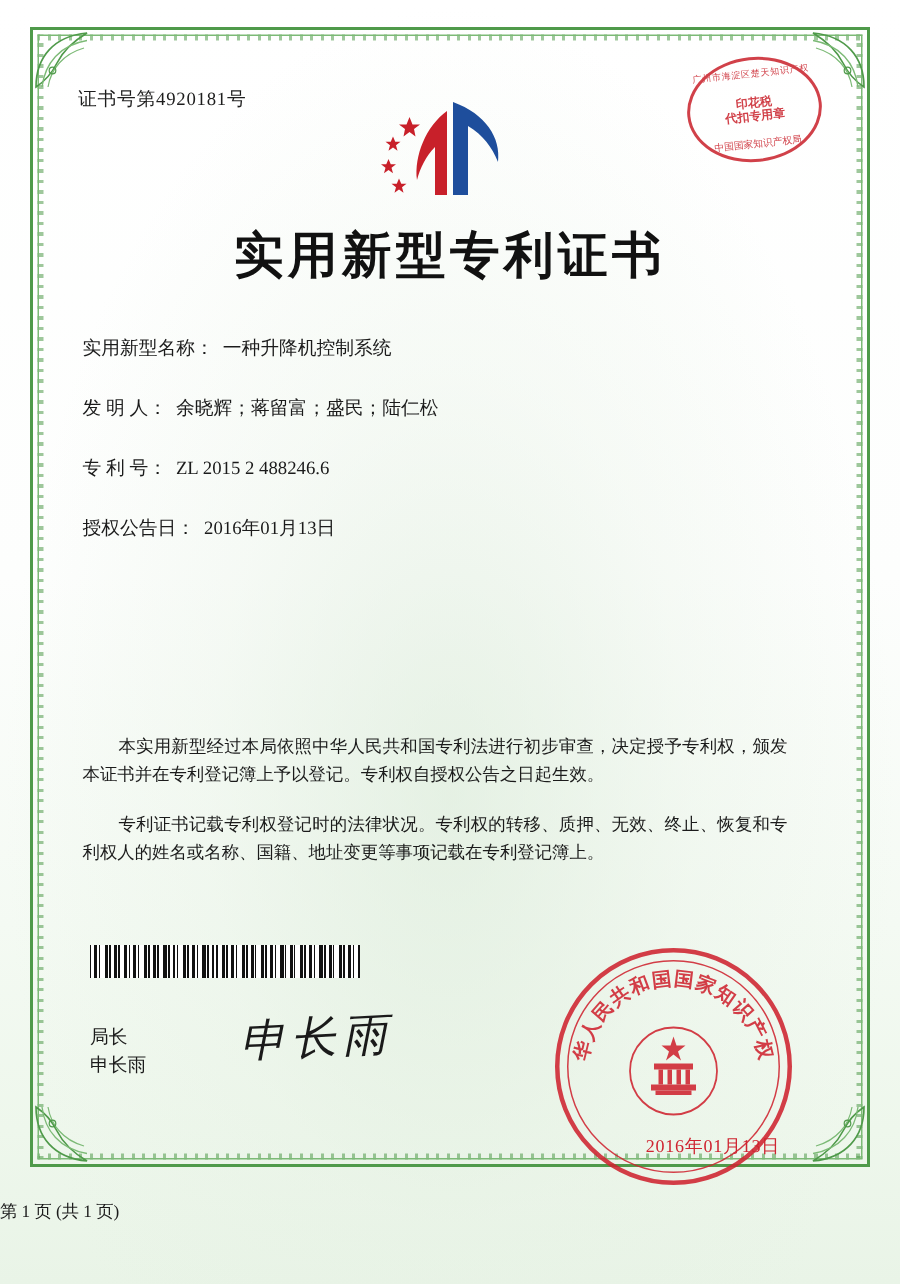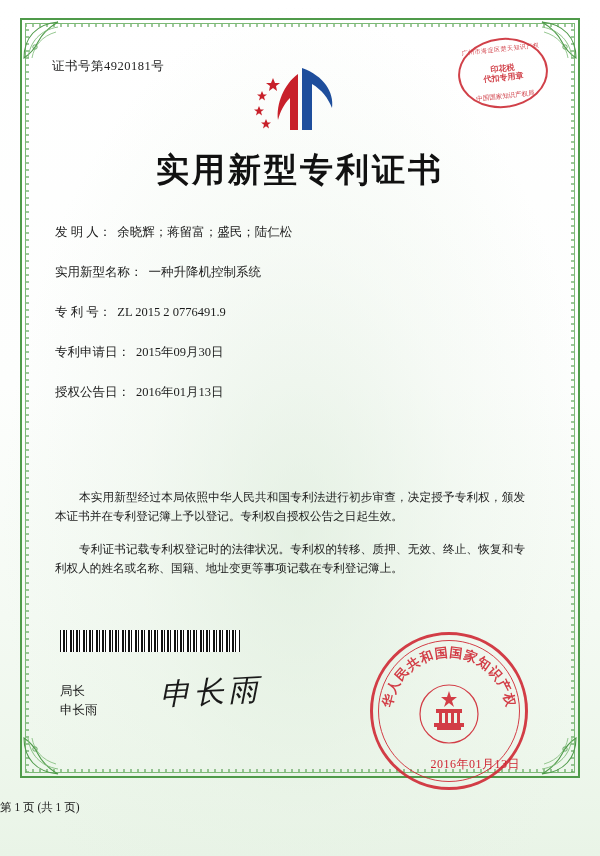--- a/index.html
+++ b/index.html
@@ -307,34 +307,30 @@
   <div class="seal-oval">
     <div class="so-arc">广州市海淀区楚天知识产权</div>
     <div class="so-mid">印花税<br>代扣专用章</div>
     <div class="so-bottom">中国国家知识产权局</div>
   </div>
 
   <div class="title">实用新型专利证书</div>
 
   <div class="fields">
     <div class="field-row">
+      <span class="field-label">实用新型名称：</span>
+      <span class="field-value">一种升降机控制系统</span>
+    </div>
+    <div class="field-row">
       <span class="field-label">发 明 人：</span>
       <span class="field-value">余晓辉；蒋留富；盛民；陆仁松</span>
     </div>
     <div class="field-row">
-      <span class="field-label">实用新型名称：</span>
-      <span class="field-value">一种升降机控制系统</span>
-    </div>
-    <div class="field-row">
       <span class="field-label">专 利 号：</span>
-      <span class="field-value">ZL 2015 2 0776491.9</span>
-    </div>
-    <div class="field-row">
-      <span class="field-label">专利申请日：</span>
-      <span class="field-value">2015年09月30日</span>
+      <span class="field-value">ZL 2015 2 488246.6</span>
     </div>
     <div class="field-row">
       <span class="field-label">授权公告日：</span>
       <span class="field-value">2016年01月13日</span>
     </div>
   </div>
 
   <div class="paras">
     <p>本实用新型经过本局依照中华人民共和国专利法进行初步审查，决定授予专利权，颁发本证书并在专利登记簿上予以登记。专利权自授权公告之日起生效。</p>
     <p>专利证书记载专利权登记时的法律状况。专利权的转移、质押、无效、终止、恢复和专利权人的姓名或名称、国籍、地址变更等事项记载在专利登记簿上。</p>

